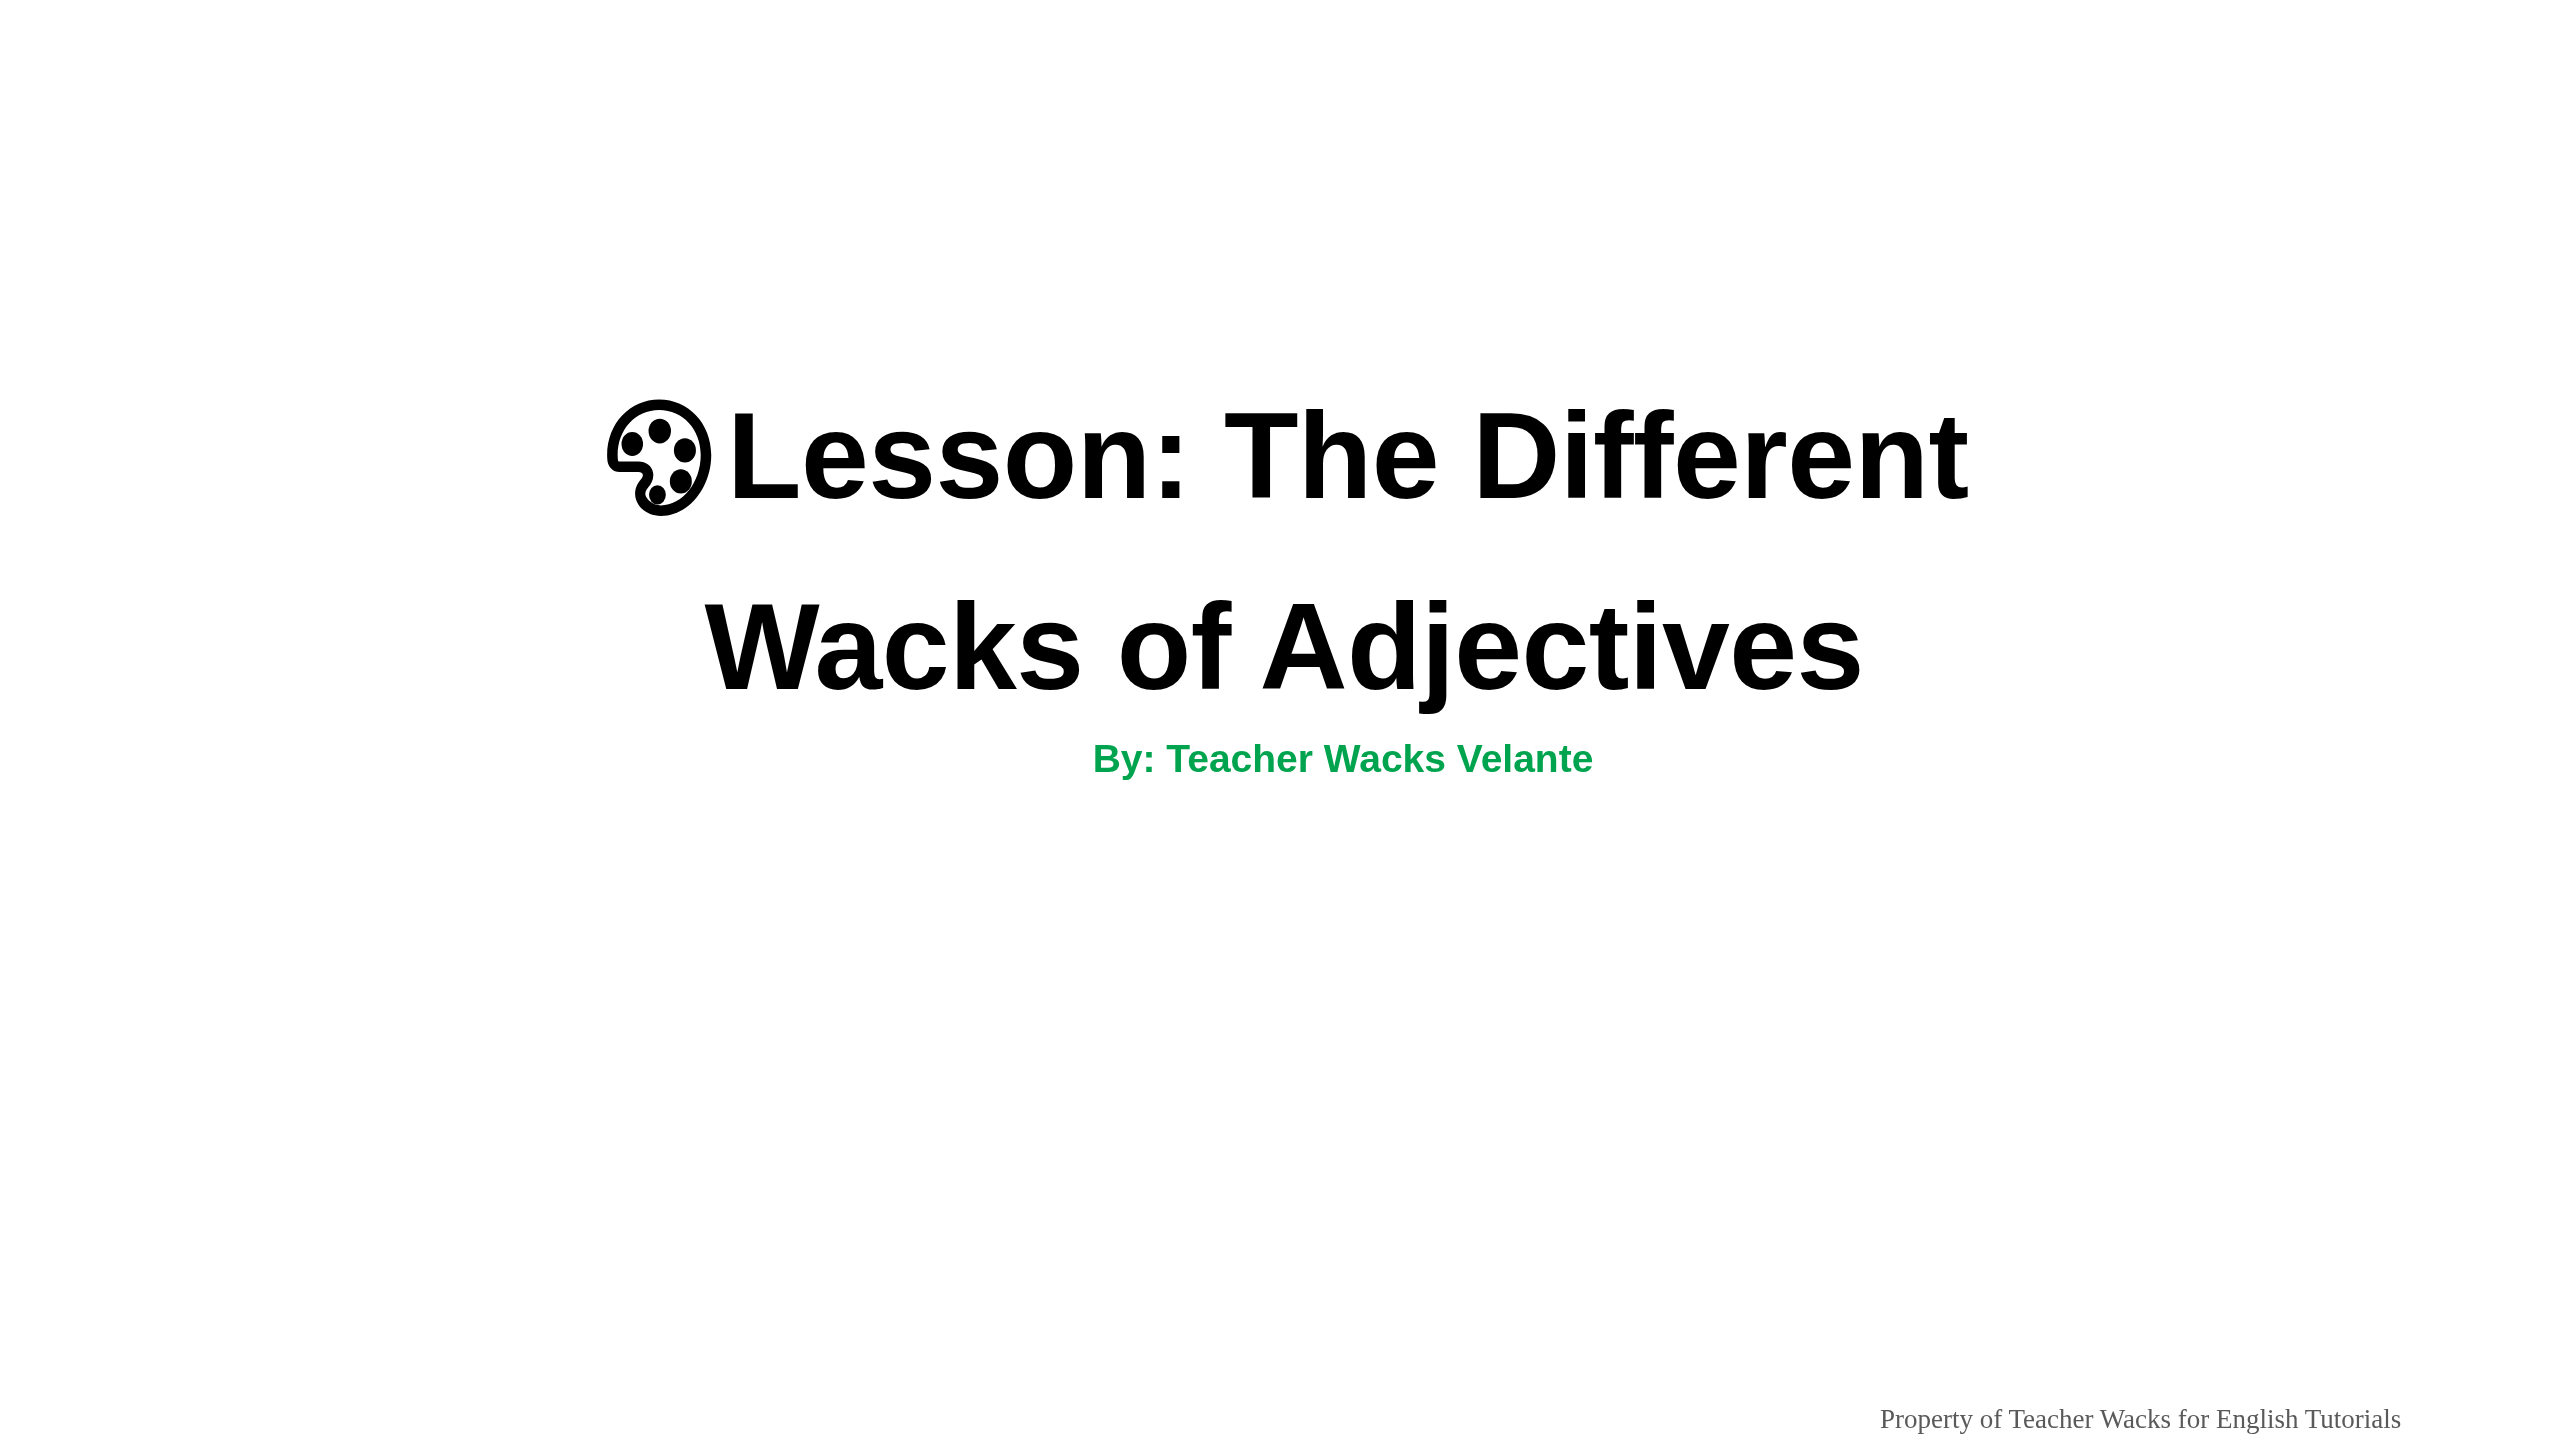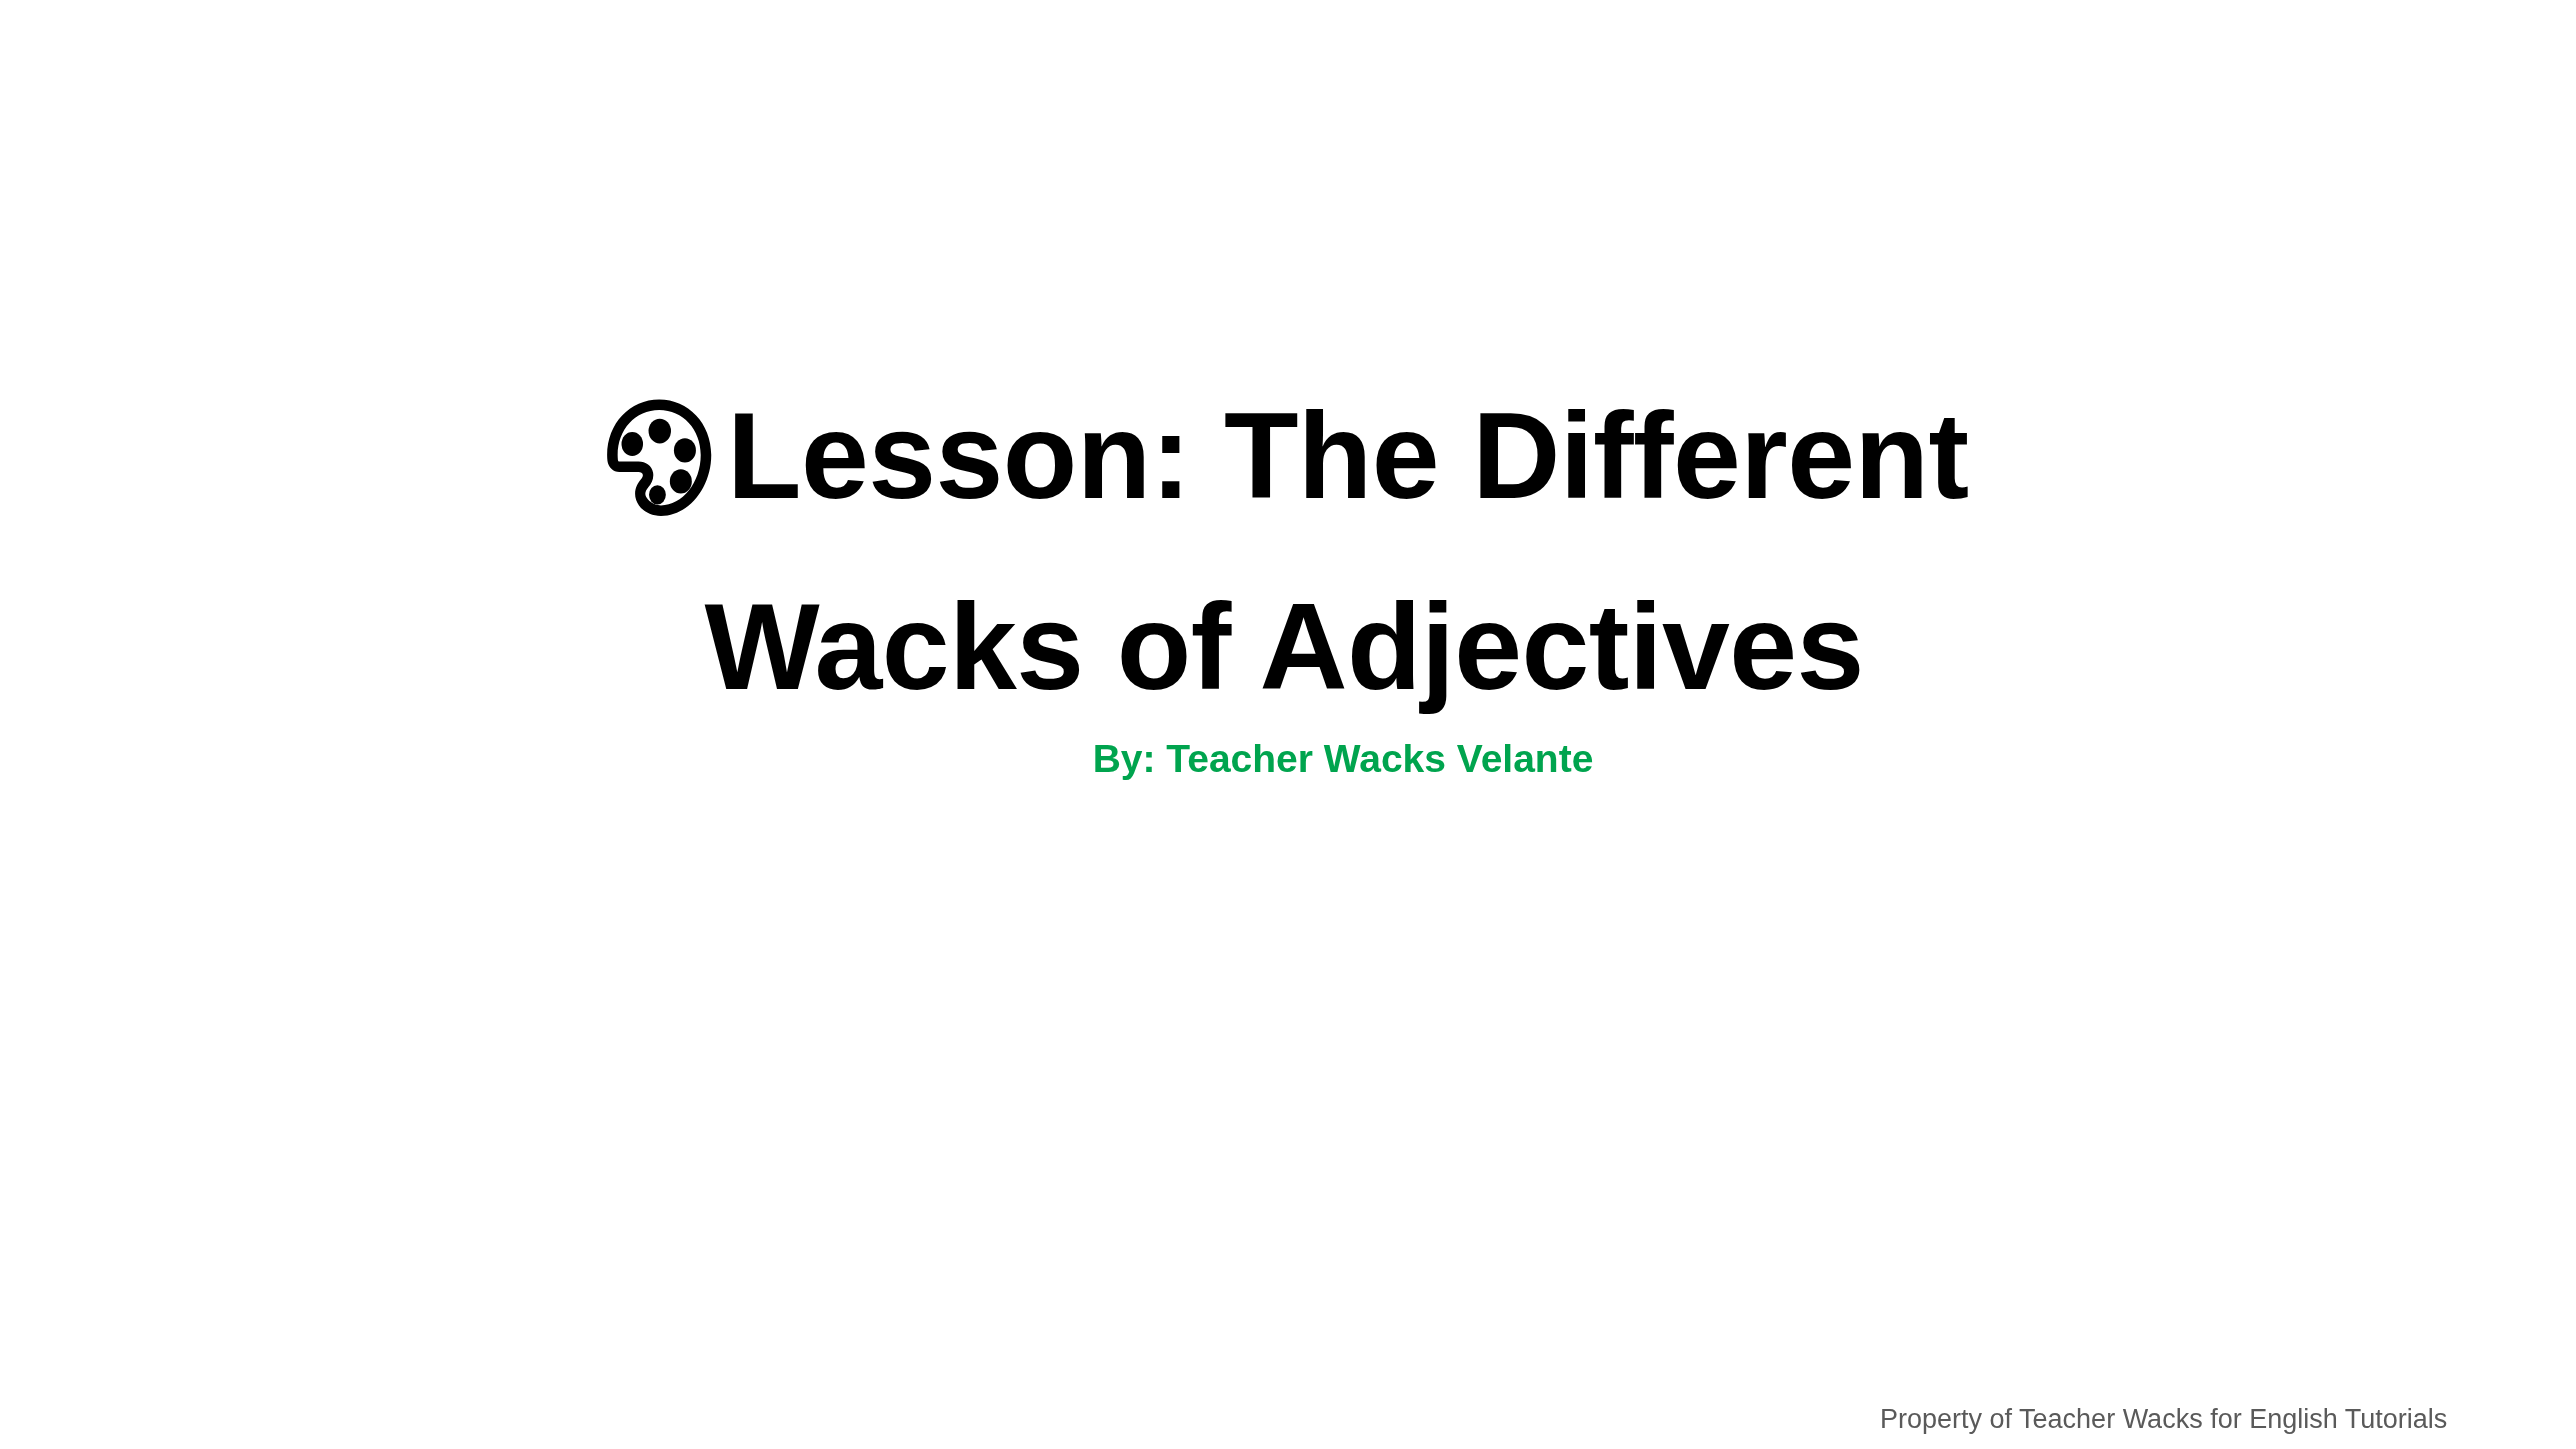--- a/index.html
+++ b/index.html
@@ -73,21 +73,21 @@
     line-height: 46px;
     color: #00A44E;
     white-space: nowrap;
   }
 
   
   #footer {
     position: absolute;
     left: 1880px;
     top: 1403px;
-    font-family: Liberation Sans, sans-serif;
+    font-family: Liberation Serif, serif;
     font-weight: normal;
     font-size: 27px;
     line-height: 32px;
     color: #5a5a5a;
     white-space: nowrap;
   }
 </style>
 </head>
 <body>
 

